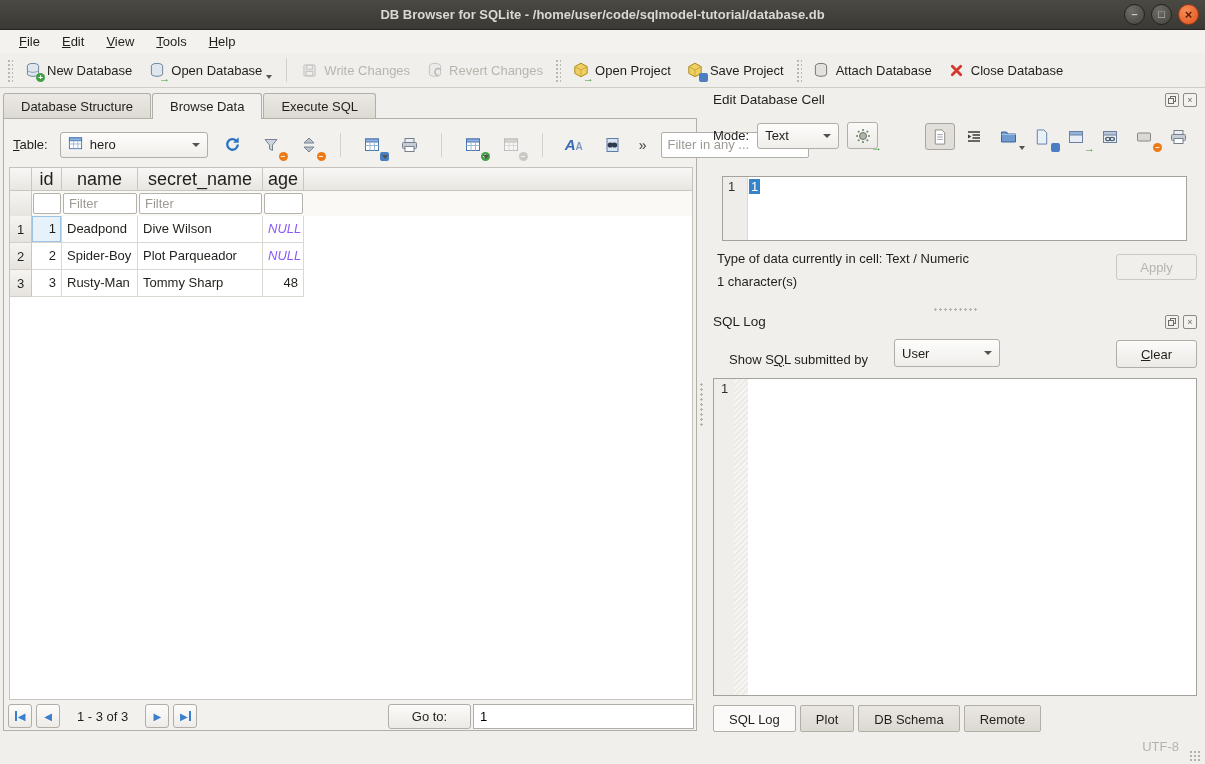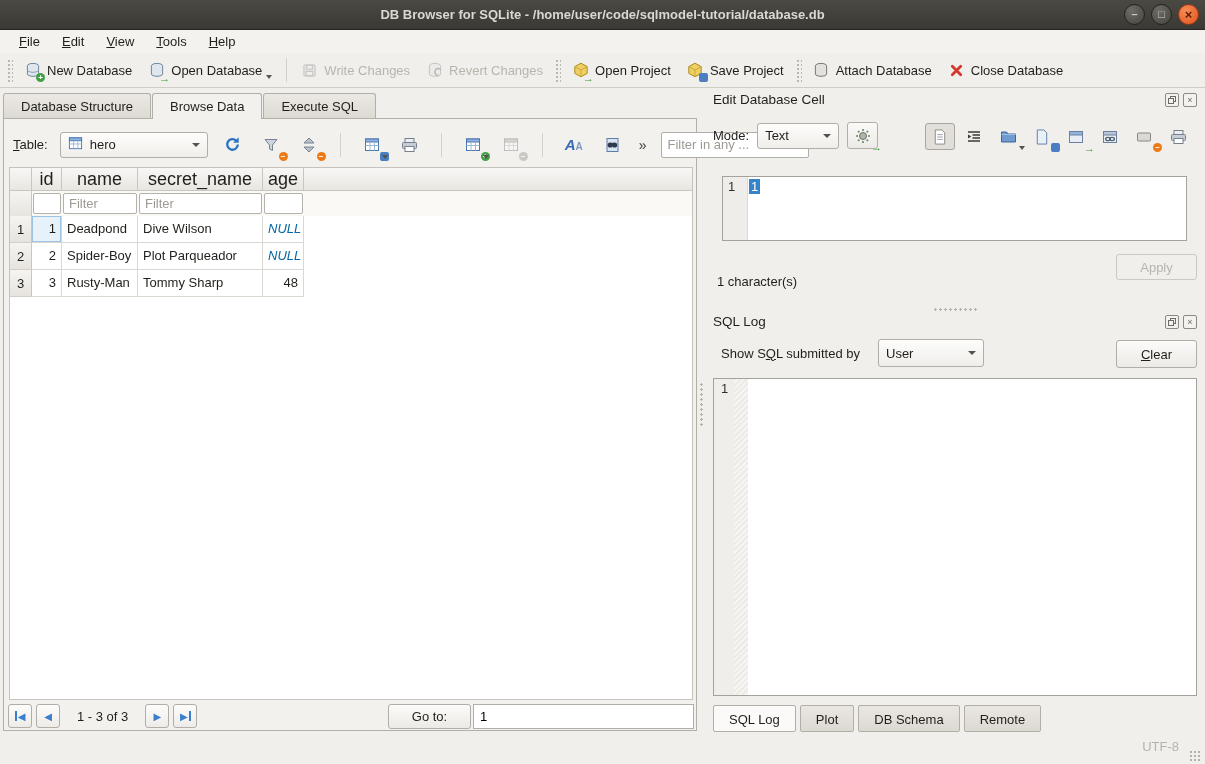--- a/index.html
+++ b/index.html
@@ -67,21 +67,21 @@
   .frow .stub{width:22px;height:25px;background:linear-gradient(#f5f4f1,#e8e5e0);border-right:1px solid #c9c6bf}
   .fwrap{padding:0 1px;height:25px;display:flex;align-items:center}
   .fbox{height:21px;width:100%;border:1px solid #b5b2ab;border-radius:2px;background:#fff;padding:0 5px;
     font:13px "Liberation Sans",sans-serif}
   .drow{display:flex;height:27px}
   .rh{width:22px;background:linear-gradient(#f5f4f1,#e7e4df);border-right:1px solid #c9c6bf;border-bottom:1px solid #d2cfc8;
     text-align:center;line-height:27px;font-size:13px}
   .dcell{border-right:1px solid #dbd8d2;border-bottom:1px solid #dbd8d2;padding:0 5px;line-height:26px;
     font-size:13px;white-space:nowrap;overflow:hidden}
   .rnum{text-align:right}
-  .nullv{color:#0369a1;font-style:italic}
+  .nullv{color:#8b5cf6;font-style:italic}
   .sel{background:#e7f1fa;box-shadow:inset 0 0 0 1px #9cc3e2}
 
   
   .navrow{position:absolute;left:4px;top:585px;display:flex;align-items:center;gap:4px}
   .navbtn{width:24px;height:24px;border:1px solid #b1aea7;border-radius:3px;
     background:linear-gradient(#fdfcfb,#eeece8);display:flex;align-items:center;justify-content:center;gap:1px;
     color:#3c7ece;font-size:10px}
   .navbar{width:2px;height:10px;background:#3c7ece}
   .range{margin:0 13px}
   .pushbtn{border:1px solid #b1aea7;border-radius:3px;background:linear-gradient(#fcfbfa,#eceae5);
@@ -109,21 +109,21 @@
     display:flex;font-size:13px}
   .egut{width:25px;background:#efede9;border-right:1px solid #ddd9d3;padding:2px 0 0 5px;color:#34312c}
   .econtent{padding:2px 1px}
   .selchar{background:#3584c8;color:#fff;padding:0 2px}
   .typeinfo{position:absolute;left:12px;top:163px}
   .charcount{position:absolute;left:12px;top:186px}
   .apply{position:absolute;left:411px;top:166px;width:81px;height:26px;border:1px solid #ccc9c2;border-radius:3px;
     background:#f1efeb;color:#b7b4ae;display:flex;align-items:center;justify-content:center}
   .hsplit{position:absolute;left:228px;top:219px;width:46px;height:6px;
     background-image:radial-gradient(circle,#b5b2ab 1px,transparent 1.2px);background-size:5px 5px;background-repeat:repeat-x}
-  .show-row{position:absolute;top:251px;left:16px;display:flex;align-items:center;gap:18px}
+  .show-row{position:absolute;top:251px;left:24px;display:flex;align-items:flex-end;gap:26px}
   .clearbtn{position:absolute;left:411px;top:252px;width:81px;height:28px}
   .logedit{position:absolute;left:8px;top:290px;width:484px;height:318px;border:1px solid #a5a29c;background:#fff;display:flex}
   .lgut{width:20px;background:#f0eeea;padding:2px 0 0 7px;color:#34312c;font-size:13px}
   .lstrip{width:14px;background:repeating-linear-gradient(135deg,#edebe7 0 2px,#f6f5f2 2px 4px)}
   .btabs{position:absolute;left:8px;top:617px;display:flex;gap:4px}
   .btab{height:27px;line-height:27px;padding:0 15px;background:linear-gradient(#eae7e2,#dcd9d3);
     border:1px solid #b2afa8;border-radius:2px;text-align:center}
   .btab.active{background:#fbfaf9}
   .utf8{position:absolute;right:26px;top:651px;color:#b5b2ac}
   .rgrip{position:absolute;right:3px;top:662px;width:13px;height:13px;
@@ -491,20 +491,21 @@
             <rect x="4" y="9.5" width="9" height="5" fill="#fff" stroke="#75808c"></rect>
           </svg>
       </span>
     </div>
 
     <div class="editor">
       <span class="egut">1</span>
       <span class="econtent"><span class="selchar">1</span></span>
     </div>
 
+    <span class="typeinfo">Type of data currently in cell: Text / Numeric</span>
     <span class="charcount">1 character(s)</span>
     <span class="apply">
         <span>Apply</span>
       </span>
 
     <div class="hsplit"></div>
 
     <span class="dtitle" style="top:226px">SQL Log</span>
     <span class="dockbtns" style="right:8px;top:227px">
       <span class="dockbtn">

